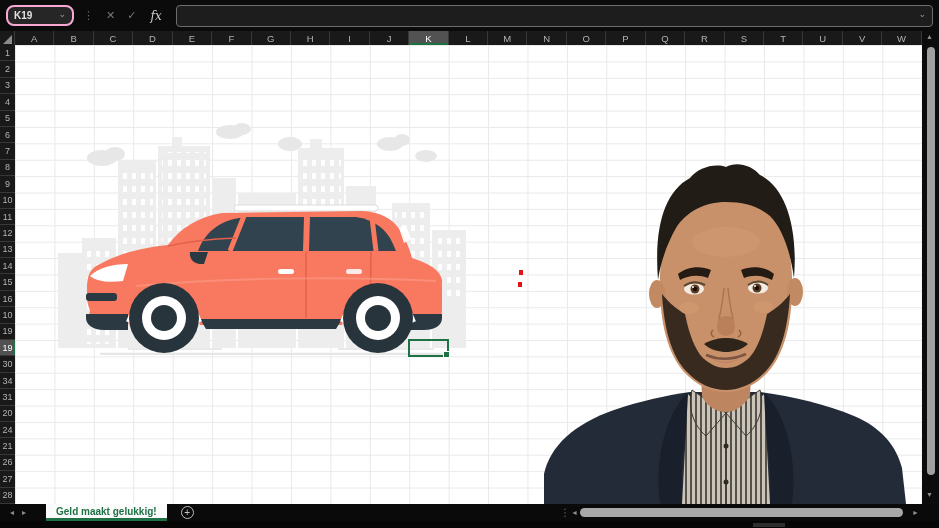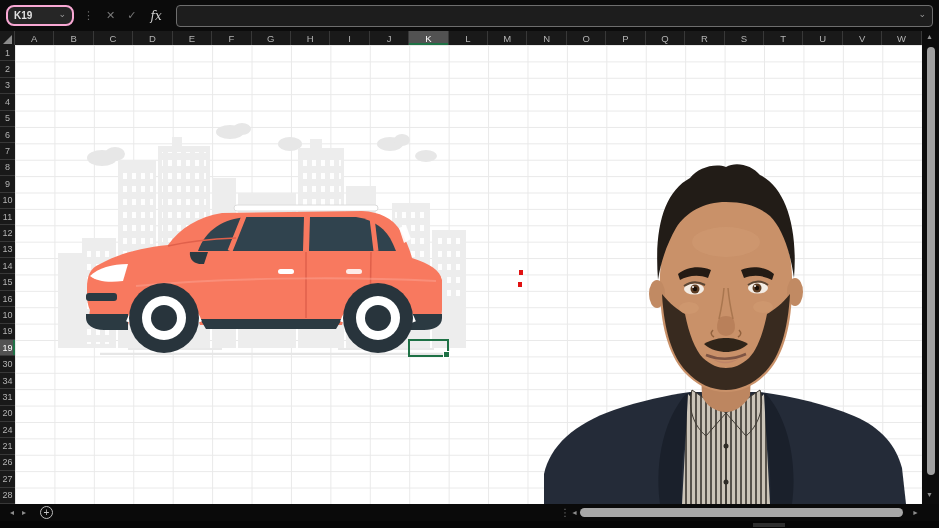--- a/index.html
+++ b/index.html
@@ -326,20 +326,23 @@
     <path fill="#bb8168" opacity="0.8" d="M172,201 Q186,210 200,200 Q186,207 172,201 Z"></path>
 
     <ellipse cx="186" cy="84" rx="34" ry="15" fill="#d9a47c" opacity="0.28"></ellipse>
     <ellipse cx="149" cy="150" rx="10" ry="6" fill="#d9a47c" opacity="0.3"></ellipse>
     <ellipse cx="223" cy="149" rx="10" ry="6" fill="#d9a47c" opacity="0.3"></ellipse>
   </svg>
 
   <div class="tabbar">
     <span class="nav">◂</span>
     <span class="nav r">▸</span>
+    <div class="sheettab">
+      <span>Geld maakt gelukkig!</span>
+    </div>
     <span class="addsheet">+</span>
     <span class="hgrip">⋮</span>
     <span class="harrow" style="left:571px;">◄</span>
     <div class="hthumb"></div>
     <span class="harrow" style="left:912px;">►</span>
   </div>
 
   <div class="vscroll">
     <span class="varrow" style="top:2px;">▲</span>
     <div class="vthumb"></div>

